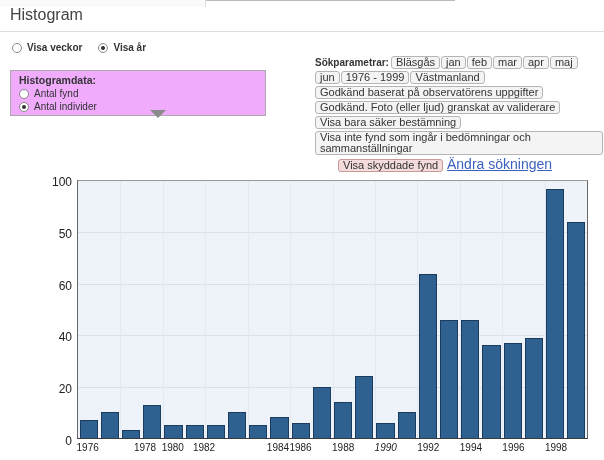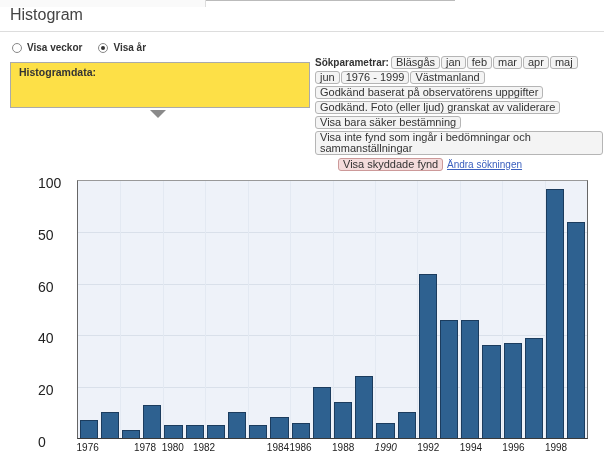--- a/index.html
+++ b/index.html
@@ -9,44 +9,44 @@
   .chrome-line2{position:absolute;top:0;left:150px;width:305px;height:1px;background:#bbb;}
   .chrome-tab{position:absolute;top:0;left:0;width:205px;height:7px;background:#fafafa;border-right:1px solid #ddd;}
   .page-title{position:absolute;left:10px;top:6px;font-size:16px;font-weight:400;color:#444;margin:0;}
   .title-rule{position:absolute;left:0;top:31px;width:604px;height:1px;background:#ddd;}
 
   .view-toggle{position:absolute;left:12px;top:42px;display:flex;gap:16px;font-size:10px;font-weight:bold;color:#333;}
   .radio-item{display:flex;align-items:center;gap:5px;cursor:pointer;}
   .radio{width:10px;height:10px;border:1px solid #888;border-radius:50%;background:#fff;display:inline-block;position:relative;box-sizing:border-box;}
   .radio.checked::after{content:"";position:absolute;left:2px;top:2px;width:4px;height:4px;border-radius:50%;background:#333;}
 
-  .panel{position:absolute;left:10px;top:62px;width:300px;height:46px;border:1px solid #aaa;background:#fde047;box-sizing:border-box;padding:3px 8px;}
+  .panel{position:absolute;left:10px;top:70px;width:256px;height:46px;border:1px solid #aaa;background:#f0abfc;box-sizing:border-box;padding:3px 8px;}
   .panel-title{font-size:10.5px;font-weight:bold;margin-bottom:1px;}
   .panel-options .radio-item{margin-top:2px;font-size:10px;}
   .notch{position:absolute;left:150px;top:110px;width:0;height:0;
          border-left:8px solid transparent;border-right:8px solid transparent;border-top:8px solid #8a8a8a;}
 
   .search-params{position:absolute;left:315px;top:56px;width:289px;font-size:10px;line-height:13px;}
   .sp-label{font-weight:bold;margin-right:2px;}
   .tag{display:inline-block;border:1px solid #b5b5b5;border-radius:3px;background:#f4f4f4;
        padding:0px 4px;margin:0 1px 2px 0;font-size:11px;line-height:11px;color:#333;}
   .tag.highlighted{background:#f4dcdc;border-color:#c99;margin-left:23px;}
-  .edit-link{display:inline-block;color:#3a5fbe;text-decoration:underline;font-size:10px;margin-top:1px;cursor:pointer;}
+  .edit-link{display:inline-block;color:#3a5fbe;text-decoration:underline;font-size:14px;margin-top:1px;cursor:pointer;}
   .export-button{display:block;margin-top:9px;font-family:inherit;font-size:10px;font-weight:bold;color:#333;
        background:linear-gradient(#f8f8f8,#e2e2e2);border:1px solid #999;border-radius:3px;padding:3px 9px;cursor:pointer;}
 
   .chart{position:absolute;left:0;top:180px;width:604px;height:280px;}
   .plot{position:absolute;left:77px;top:0;width:511px;height:259px;box-sizing:border-box;
         background:#eef2f9;border:1px solid #666;border-top-color:#999;border-bottom-color:#3a3a3a;}
   .hgrid{position:absolute;left:0;width:100%;height:1px;background:#d9e0ea;}
   .vgrid{position:absolute;top:0;width:1px;height:100%;background:#e3e9f2;}
   .bars{position:absolute;left:0;top:0;width:100%;height:100%;display:flex;align-items:flex-end;}
   .bar-slot{flex:1 1 0;display:flex;justify-content:center;align-items:flex-end;height:100%;}
   .bar{width:calc(100% - 3px);box-sizing:border-box;border:1px solid #1b3c5e;border-bottom:none;background:#2e6190;}
-  .ytick{position:absolute;width:34px;text-align:left;font-size:14px;color:#222;left:38px;}
+  .ytick{position:absolute;width:34px;text-align:right;font-size:12px;color:#222;left:38px;}
   .xtick{position:absolute;top:262px;font-size:10px;color:#222;transform:translateX(-50%);white-space:nowrap;}
 </style>
 </head>
 <body>
 
 <div class="chrome-line"></div>
 <div class="chrome-line2"></div>
 <div class="chrome-tab"></div>
 
 <h1 class="page-title">Histogram</h1>
@@ -58,20 +58,30 @@
       <span>Visa veckor</span>
     </label>
     <label class="radio-item">
       <span class="radio checked"></span>
       <span>Visa år</span>
     </label>
   </div>
 
 <div class="panel">
   <div class="panel-title">Histogramdata:</div>
+  <div class="panel-options" id="panel-options">
+      <label class="radio-item">
+        <span class="radio"></span>
+        <span>Antal fynd</span>
+      </label>
+      <label class="radio-item">
+        <span class="radio checked"></span>
+        <span>Antal individer</span>
+      </label>
+    </div>
 </div>
 <div class="notch"></div>
 
 <div class="search-params">
   <span class="sp-label">Sökparametrar:</span><span id="tags"><span class="tag">Bläsgås</span><span class="tag">jan</span><span class="tag">feb</span><span class="tag">mar</span><span class="tag">apr</span><span class="tag">maj</span><span class="tag">jun</span><span class="tag">1976 - 1999</span><span class="tag">Västmanland</span><span class="tag">Godkänd baserat på observatörens uppgifter</span><span class="tag">Godkänd. Foto (eller ljud) granskat av validerare</span><span class="tag">Visa bara säker bestämning</span><span class="tag">Visa inte fynd som ingår i bedömningar och sammanställningar</span><span class="tag highlighted" style="background: rgb(244, 220, 220);">Visa skyddade fynd</span></span>
   <a class="edit-link">Ändra sökningen</a>
   <button class="export-button">Exportera histogram till csv-fil</button>
 </div>
 
 <div class="chart">

